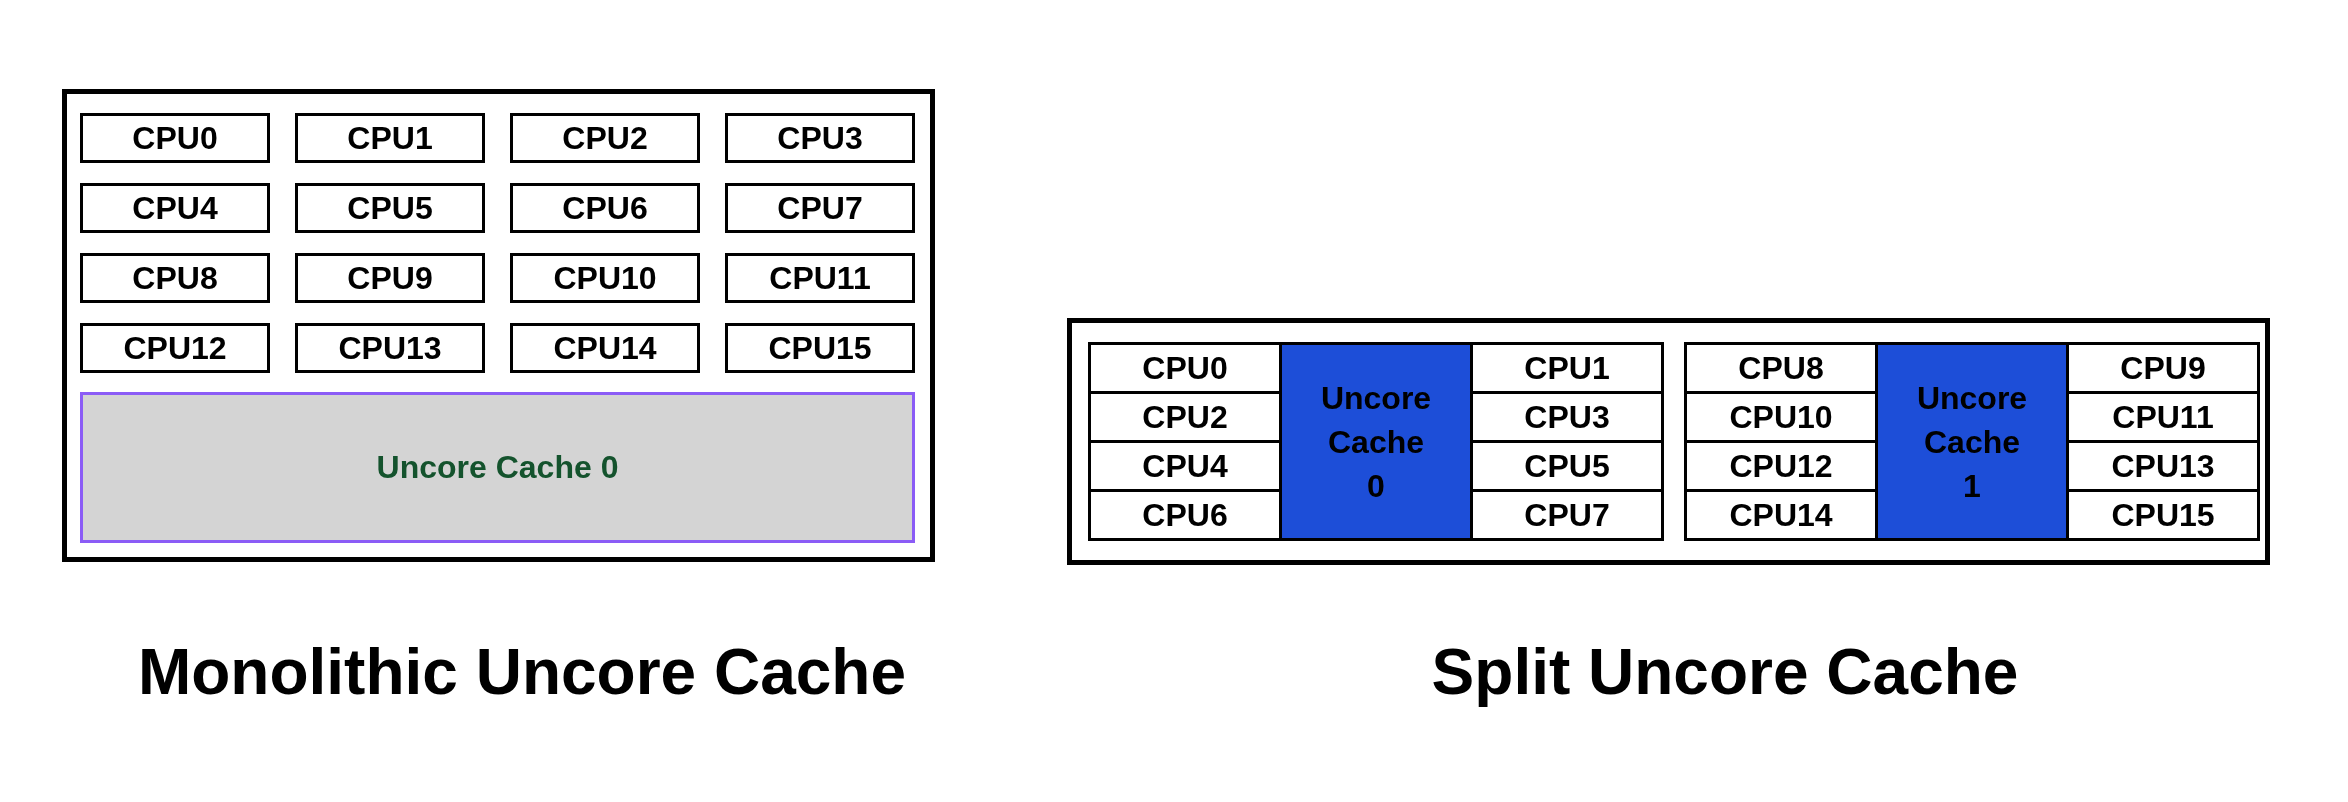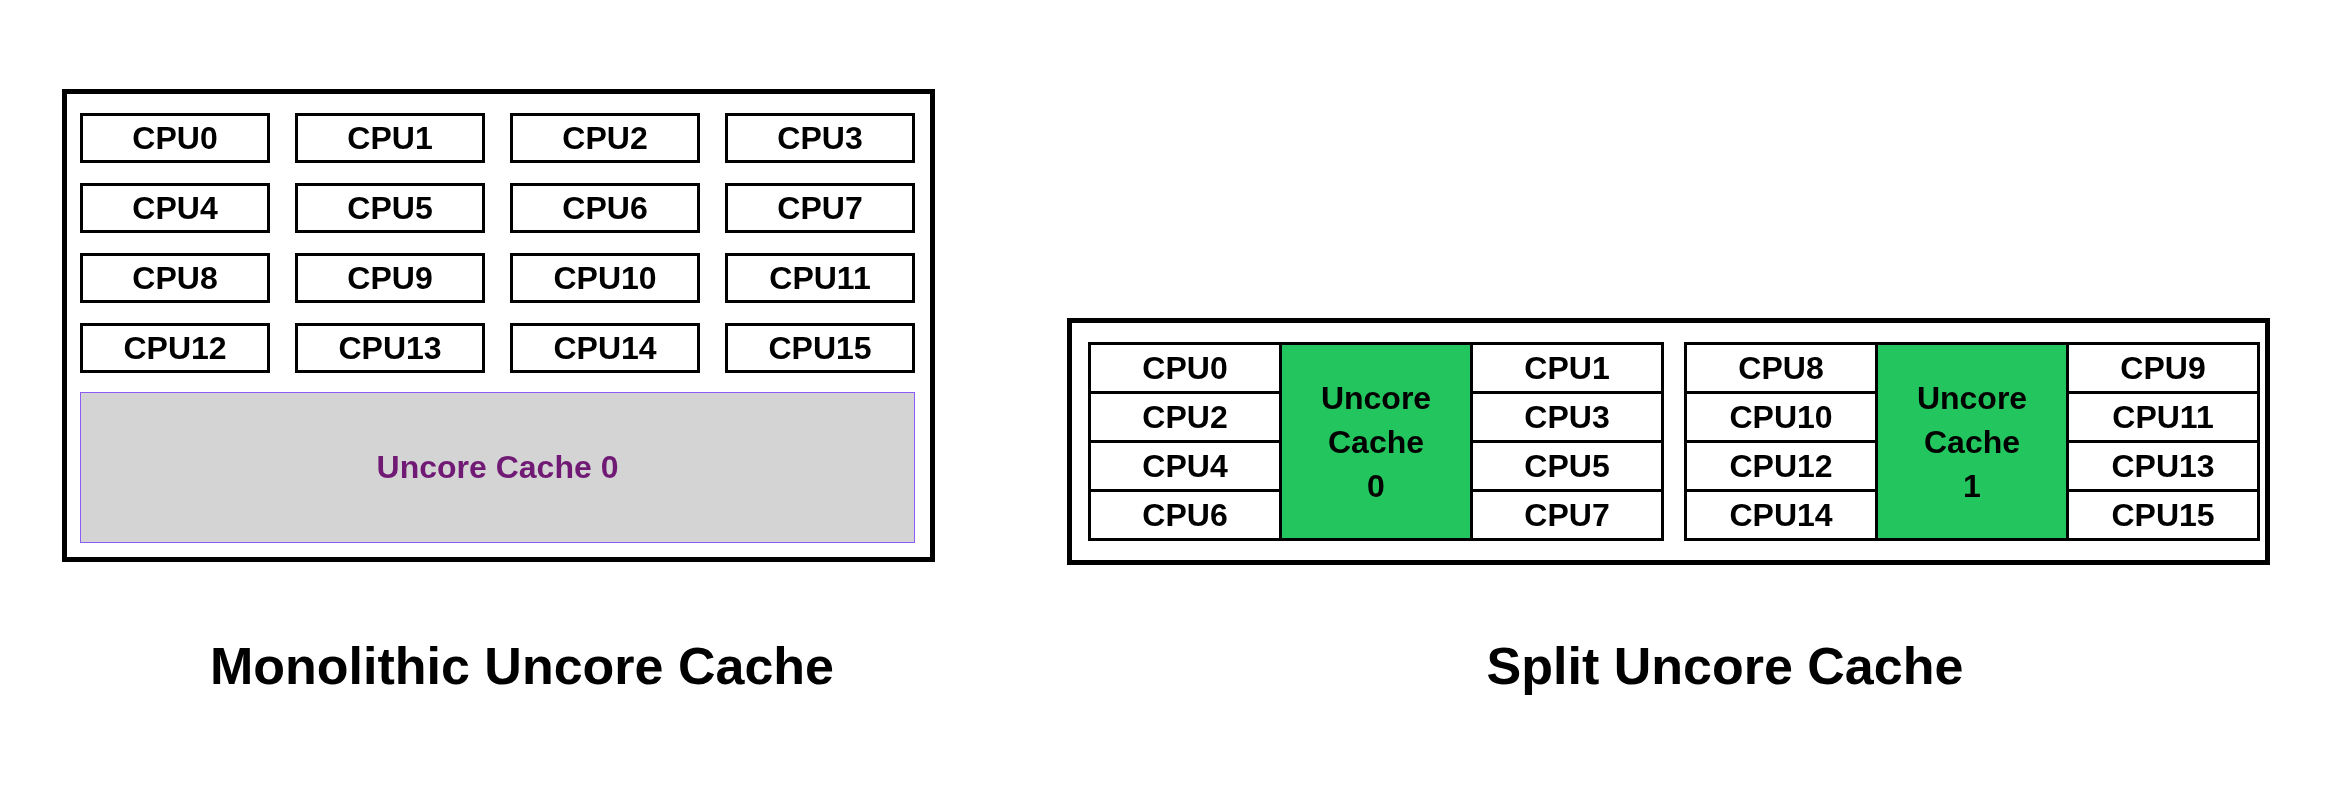--- a/index.html
+++ b/index.html
@@ -52,28 +52,28 @@
     color: #000000;
     white-space: nowrap;
   }
   .uncore-mono {
     position: absolute;
     left: 13px;
     top: 298px;
     width: 835px;
     height: 151px;
     background: #d4d4d4;
-    border: 1px solid #8b5cf6;
-    box-sizing: border-box;
-    display: flex;
-    align-items: center;
-    justify-content: center;
-    font-size: 32px;
-    font-weight: 700;
-    color: #701a75;
+    border: 3px solid #8b5cf6;
+    box-sizing: border-box;
+    display: flex;
+    align-items: center;
+    justify-content: center;
+    font-size: 32px;
+    font-weight: 700;
+    color: #14532d;
   }
   
   .split-outer {
     left: 1067px;
     top: 318px;
     width: 1203px;
     height: 247px;
   }
   .split-group {
     position: absolute;
@@ -103,39 +103,39 @@
     justify-content: center;
     font-size: 32px;
     font-weight: 700;
     color: #000000;
     white-space: nowrap;
   }
   .split-cell + .split-cell { margin-top: -3px; }
   .uncore-split {
     width: 194px;
     height: 199px;
-    background: #22c55e;
+    background: #1d4ed8;
     border: 3px solid #000000;
     box-sizing: border-box;
     display: flex;
     flex-direction: column;
     align-items: center;
     justify-content: center;
     font-size: 32px;
     font-weight: 700;
     line-height: 44px;
     color: #000000;
     text-align: center;
   }
   
   .caption {
     position: absolute;
     top: 640px;
     transform: translateX(-50%);
-    font-size: 52px;
+    font-size: 64px;
     font-weight: 700;
     color: #000000;
     white-space: nowrap;
     line-height: 1;
   }
   .caption-left  { left: 522px; }
   .caption-right { left: 1725px; text-align: right; }
 </style>
 </head>
 <body>

